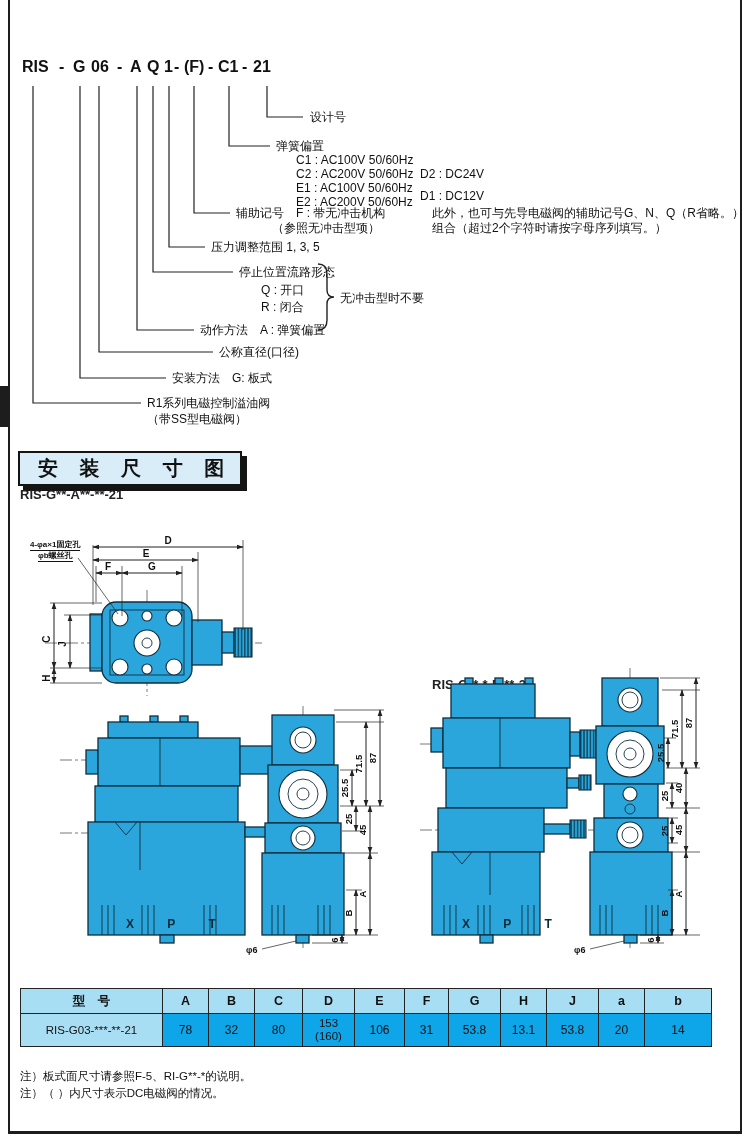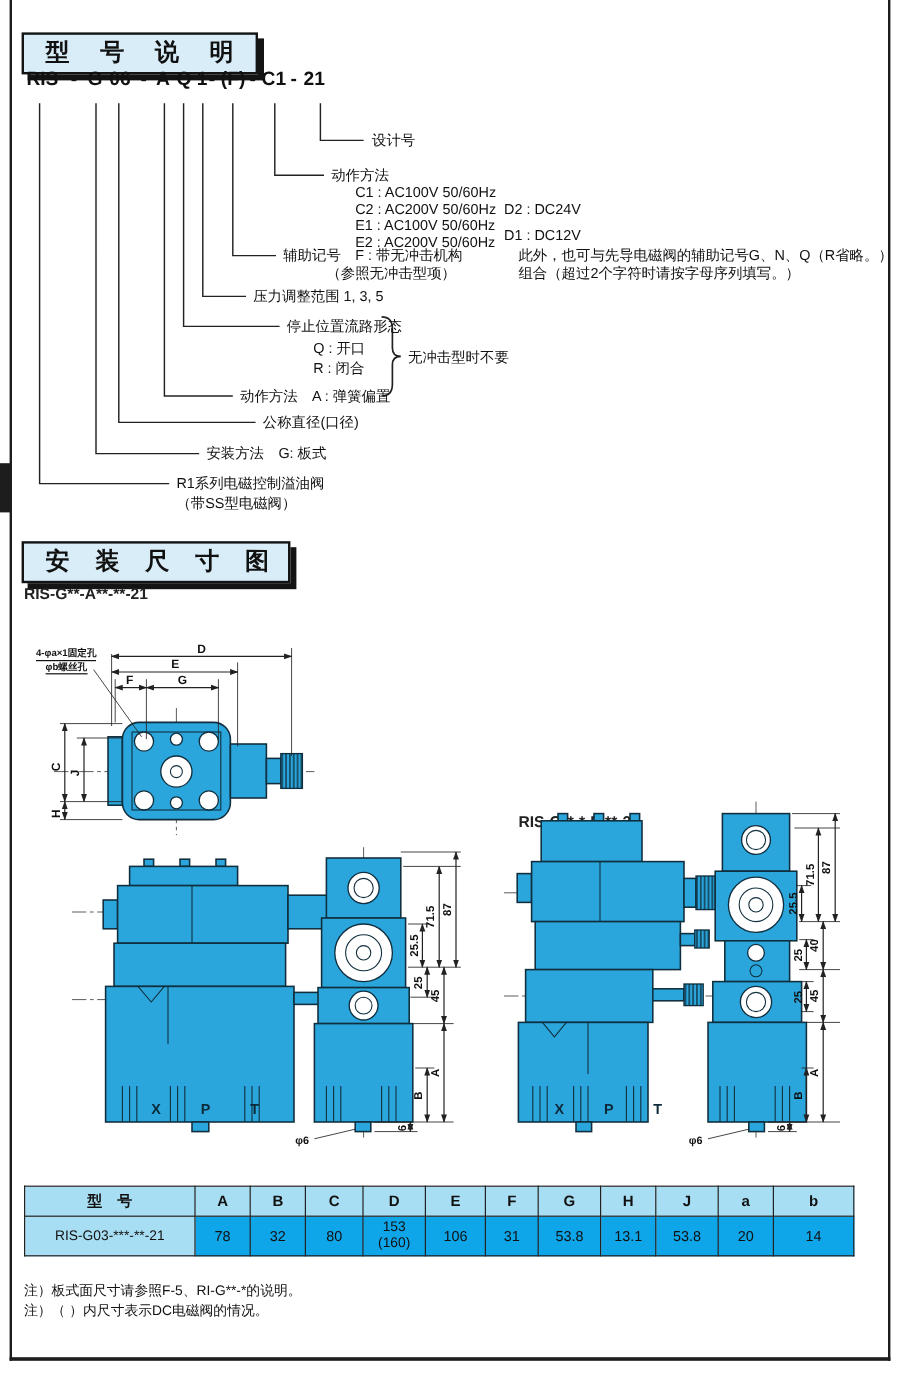--- a/index.html
+++ b/index.html
@@ -36,21 +36,20 @@
   .ports{font-size:12px;font-weight:bold;fill:#0c2a3a;letter-spacing:2px;word-spacing:26px;}
   .phi{font-size:9px;font-weight:bold;fill:#111;}
 </style>
 </head>
 <body>
 
 <div class="page">
   <div class="frame"></div>
   <div class="side-tab"></div>
 
-  <div class="hdr-box" style="left:18px;top:27px;">型 号 说 明</div>
 
   <span class="code-part" style="left:22px;">RIS</span>
   <span class="code-part" style="left:59px;">-</span>
   <span class="code-part" style="left:73px;">G</span>
   <span class="code-part" style="left:91px;">06</span>
   <span class="code-part" style="left:117px;">-</span>
   <span class="code-part" style="left:130px;">A</span>
   <span class="code-part" style="left:147px;">Q</span>
   <span class="code-part" style="left:164px;">1</span>
   <span class="code-part" style="left:174px;">-</span>
@@ -67,21 +66,21 @@
     <path class="ln" d="M169,86 V247 H205"></path>
     <path class="ln" d="M153,86 V272 H233"></path>
     <path class="ln" d="M137,86 V330 H194"></path>
     <path class="ln" d="M99,86 V352 H213"></path>
     <path class="ln" d="M80,86 V378 H166"></path>
     <path class="ln" d="M33,86 V403 H141"></path>
     <path class="ln" style="stroke-width:1.4;" d="M318,264 Q327,264 327,274 L327,290 Q327,297 334,297 Q327,297 327,304 L327,320 Q327,330 318,330"></path>
   </svg>
 
   <div class="lbl" style="left:310px;top:110px;">设计号</div>
-  <div class="lbl" style="left:276px;top:139px;">动作方法</div>
+  <div class="lbl" style="left:276px;top:139px;">弹簧偏置</div>
   <div class="lbl" style="left:296px;top:153px;">C1 : AC100V 50/60Hz</div>
   <div class="lbl" style="left:296px;top:167px;text-align:center;">C2 : AC200V 50/60Hz</div>
   <div class="lbl" style="left:296px;top:181px;">E1 : AC100V 50/60Hz</div>
   <div class="lbl" style="left:296px;top:195px;">E2 : AC200V 50/60Hz</div>
   <div class="lbl" style="left:420px;top:153px;margin-top:36px;">D1 : DC12V</div>
   <div class="lbl" style="left:420px;top:167px;">D2 : DC24V</div>
   <div class="lbl" style="left:236px;top:206px;">辅助记号　F : 带无冲击机构</div>
   <div class="lbl" style="left:272px;top:221px;">（参照无冲击型项）</div>
   <div class="lbl" style="left:432px;top:206px;">此外，也可与先导电磁阀的辅助记号G、N、Q（R省略。）</div>
   <div class="lbl" style="left:432px;top:221px;">组合（超过2个字符时请按字母序列填写。）</div>

